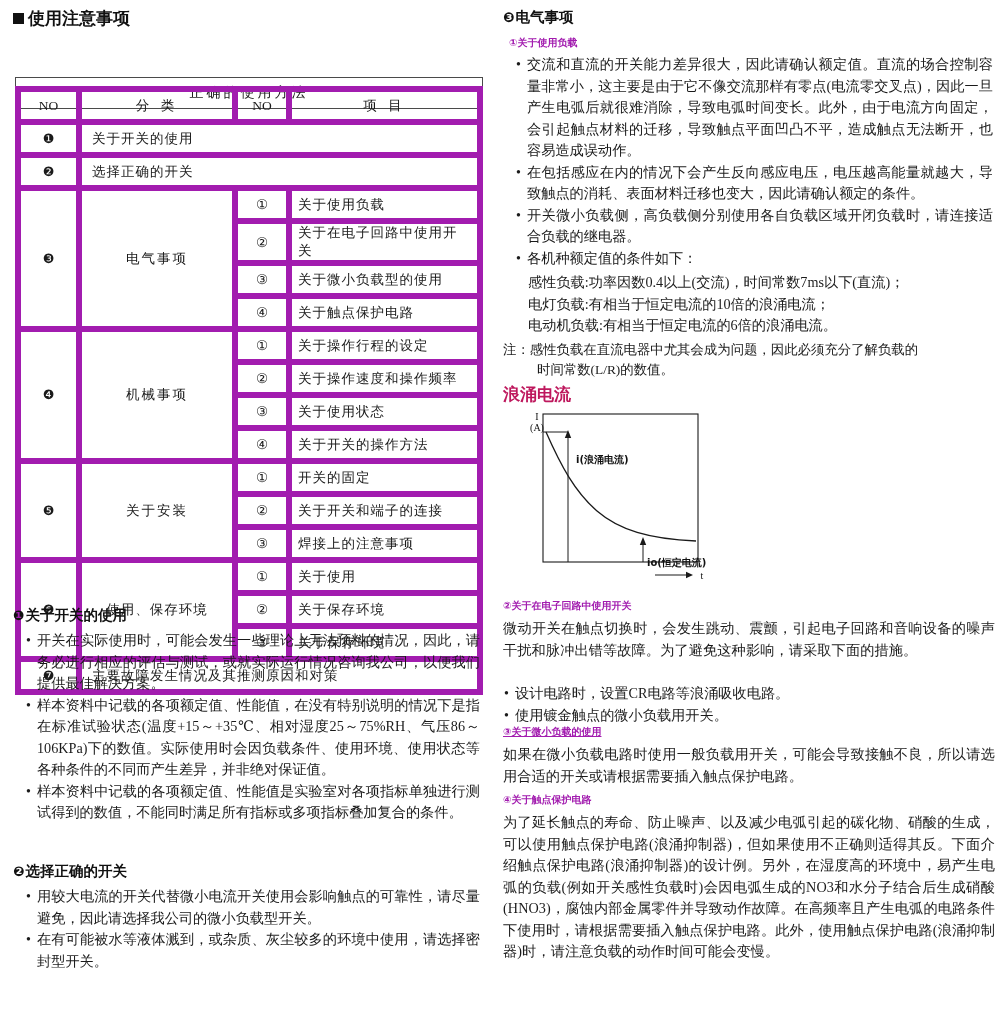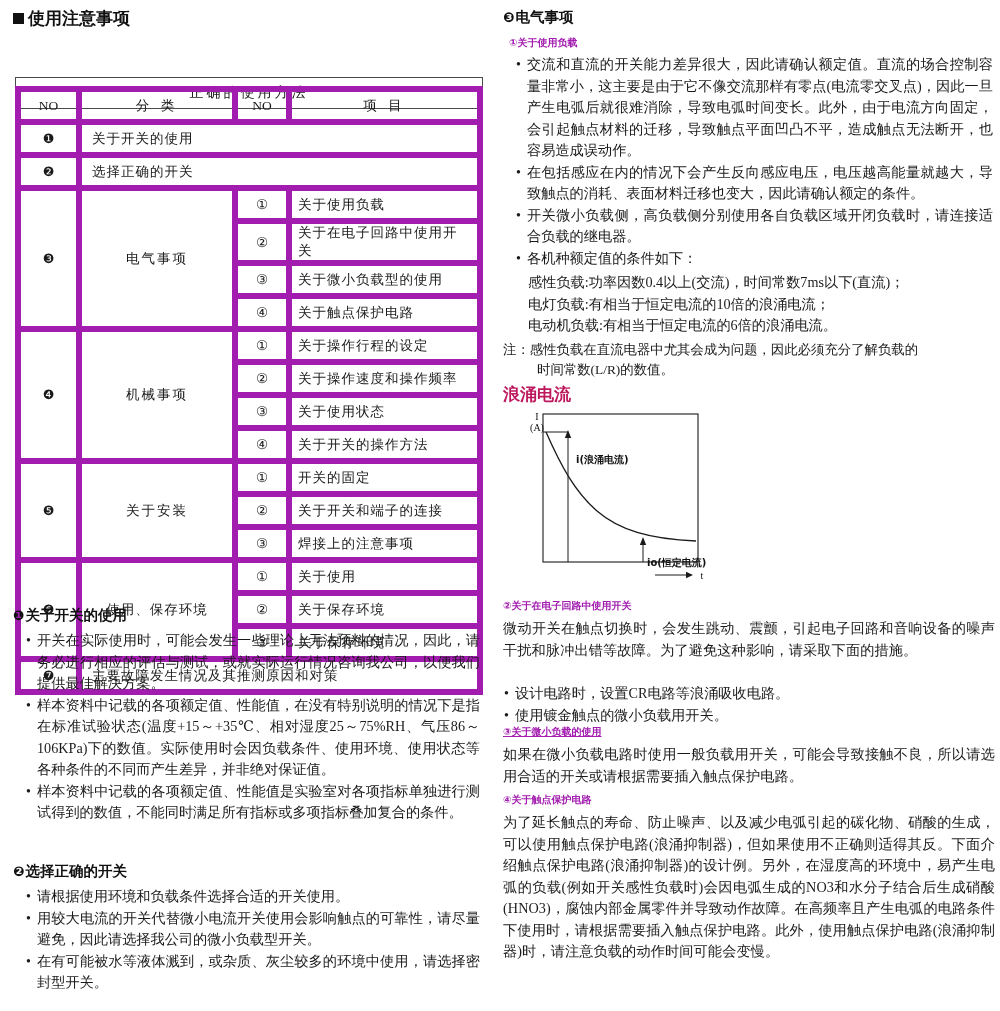--- a/index.html
+++ b/index.html
@@ -222,21 +222,20 @@
       <li>开关在实际使用时，可能会发生一些理论上无法预料的情况，因此，请务必进行相应的评估与测试，或就实际运行情况咨询我公司，以便我们提供最佳解决方案。</li>
       <li>样本资料中记载的各项额定值、性能值，在没有特别说明的情况下是指在标准试验状态(温度+15～+35℃、相对湿度25～75%RH、气压86～106KPa)下的数值。实际使用时会因负载条件、使用环境、使用状态等各种条件的不同而产生差异，并非绝对保证值。</li>
       <li>样本资料中记载的各项额定值、性能值是实验室对各项指标单独进行测试得到的数值，不能同时满足所有指标或多项指标叠加复合的条件。</li>
     </ul>
 
     <div class="numhead" style="position:absolute;left:13px;top:862px;">
       <span class="nb">❷</span>
       <span>选择正确的开关</span>
     </div>
     <ul class="bl" style="position:absolute;left:25px;top:886px;width:455px;">
-      <li>请根据使用环境和负载条件选择合适的开关使用。</li>
       <li>用较大电流的开关代替微小电流开关使用会影响触点的可靠性，请尽量避免，因此请选择我公司的微小负载型开关。</li>
       <li>在有可能被水等液体溅到，或杂质、灰尘较多的环境中使用，请选择密封型开关。</li>
     </ul>
   </div>
 
   <div class="col-right">
 
     <div class="numhead" style="position:absolute;left:8px;top:8px;">
       <span class="nb">❸</span>
       <span>电气事项</span>

